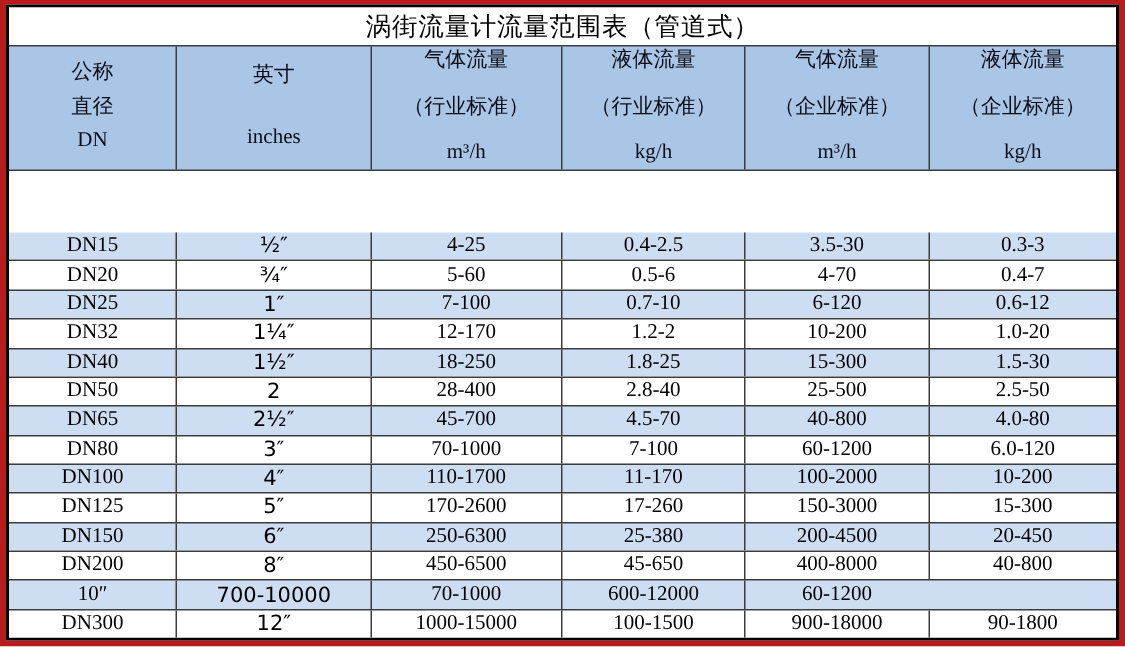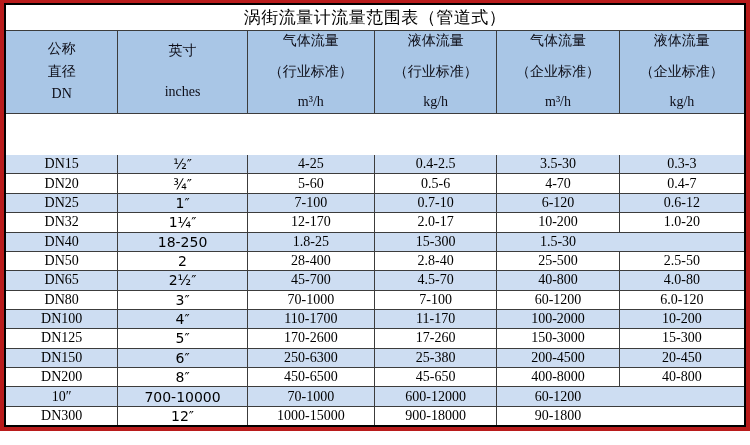--- a/index.html
+++ b/index.html
@@ -144,26 +144,27 @@
           <div class="tcell">1″</div>
           <div class="tcell">7-100</div>
           <div class="tcell">0.7-10</div>
           <div class="tcell">6-120</div>
           <div class="tcell">0.6-12</div>
         </div>
         <div class="trow">
           <div class="tcell">DN32</div>
           <div class="tcell">1¼″</div>
           <div class="tcell">12-170</div>
-          <div class="tcell">2.0-17</div>
+          <div class="tcell">1.2-2</div>
           <div class="tcell">10-200</div>
           <div class="tcell">1.0-20</div>
         </div>
         <div class="trow alt">
           <div class="tcell">DN40</div>
+          <div class="tcell">1½″</div>
           <div class="tcell">18-250</div>
           <div class="tcell">1.8-25</div>
           <div class="tcell">15-300</div>
           <div class="tcell">1.5-30</div>
         </div>
         <div class="trow">
           <div class="tcell">DN50</div>
           <div class="tcell">2</div>
           <div class="tcell">28-400</div>
           <div class="tcell">2.8-40</div>
@@ -222,19 +223,20 @@
           <div class="tcell">10″</div>
           <div class="tcell">700-10000</div>
           <div class="tcell">70-1000</div>
           <div class="tcell">600-12000</div>
           <div class="tcell">60-1200</div>
         </div>
         <div class="trow">
           <div class="tcell">DN300</div>
           <div class="tcell">12″</div>
           <div class="tcell">1000-15000</div>
+          <div class="tcell">100-1500</div>
           <div class="tcell">900-18000</div>
           <div class="tcell">90-1800</div>
         </div>
       </div>
 
   </div>
 </div>
 
 </body></html>

